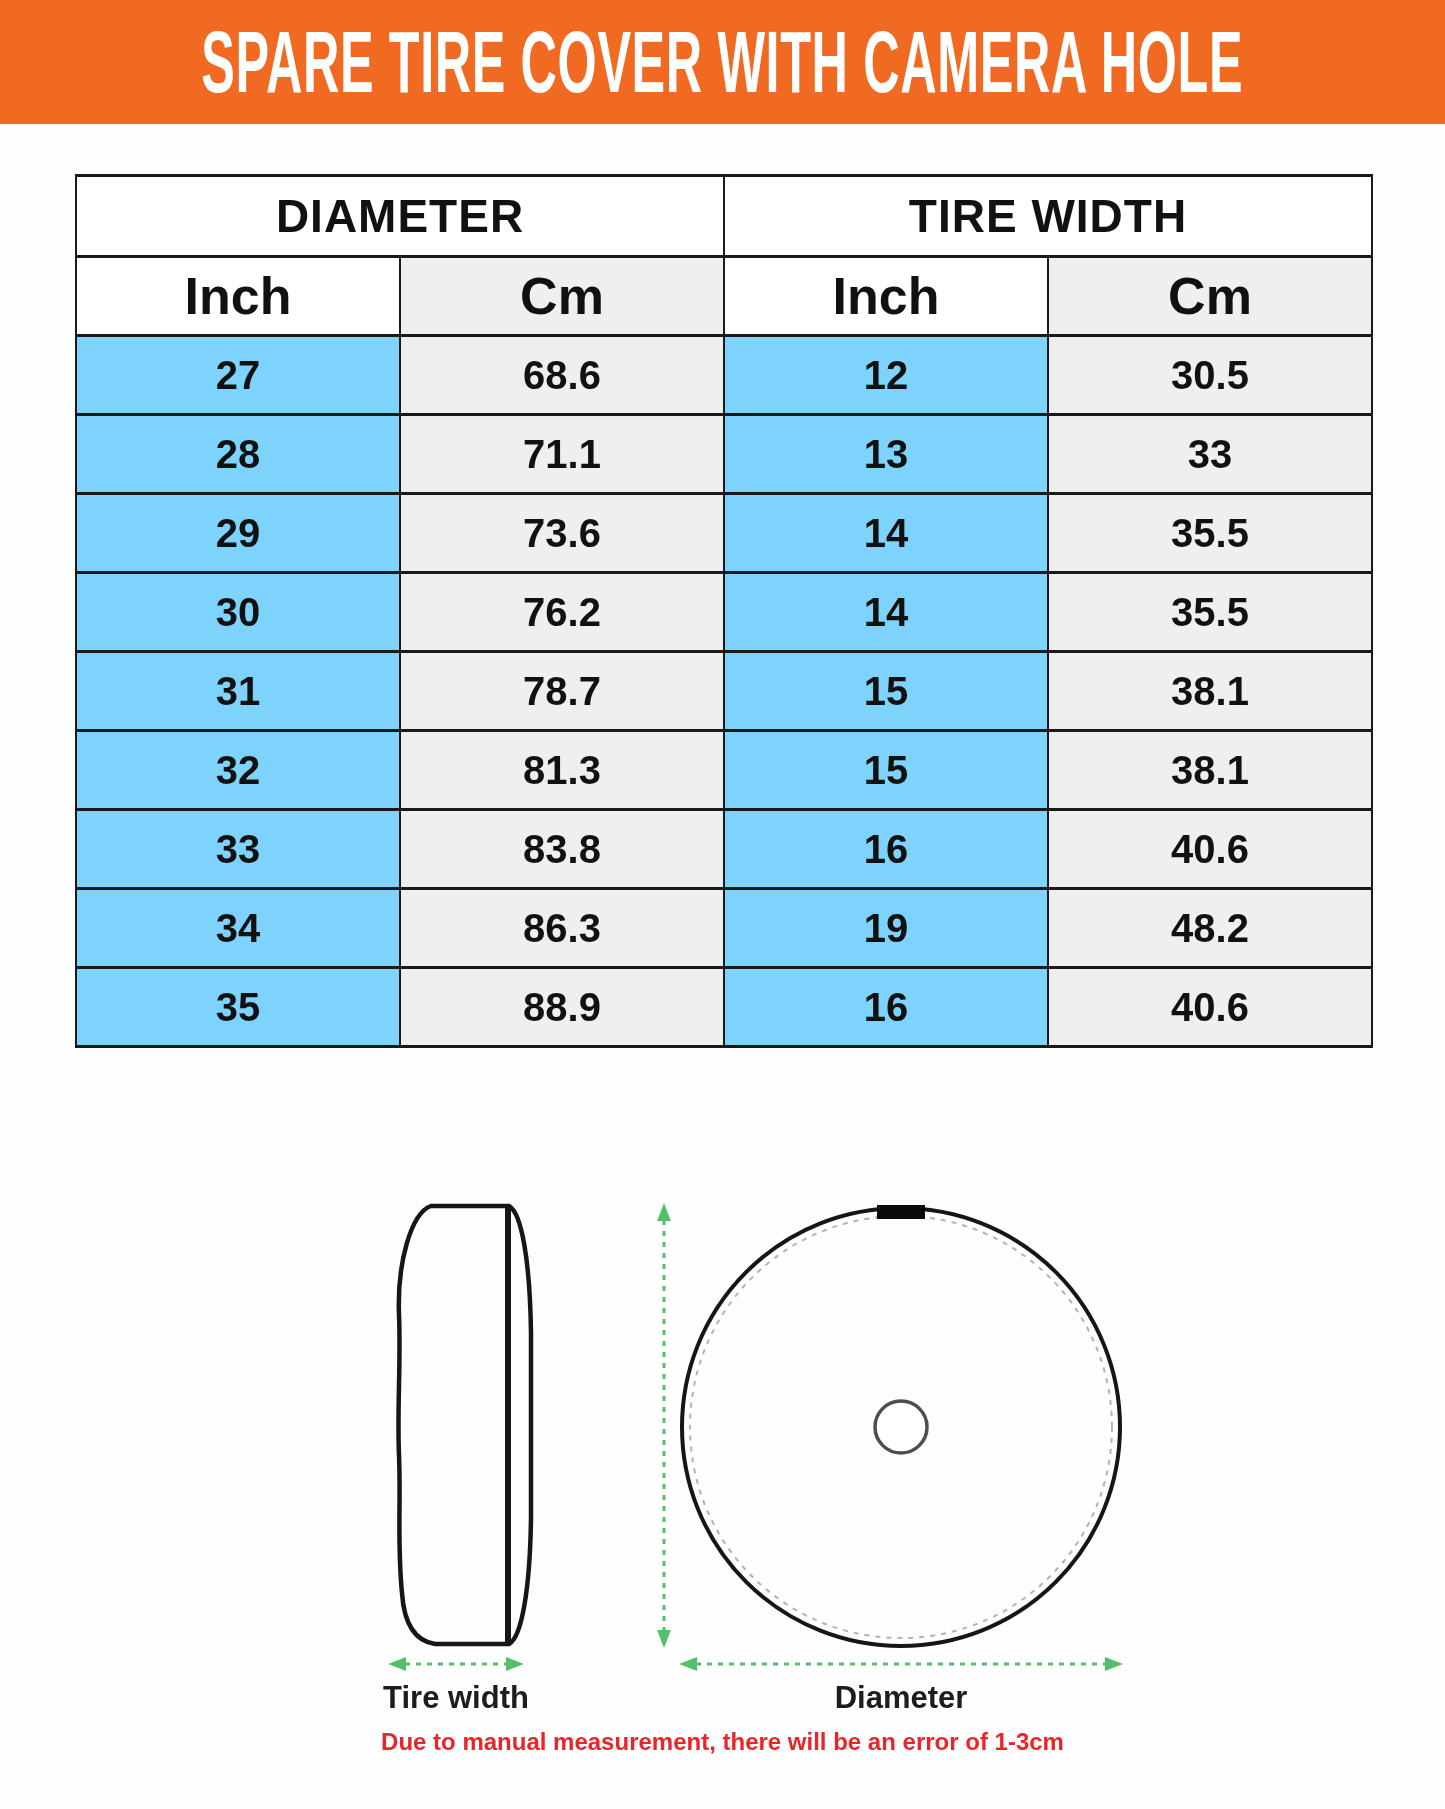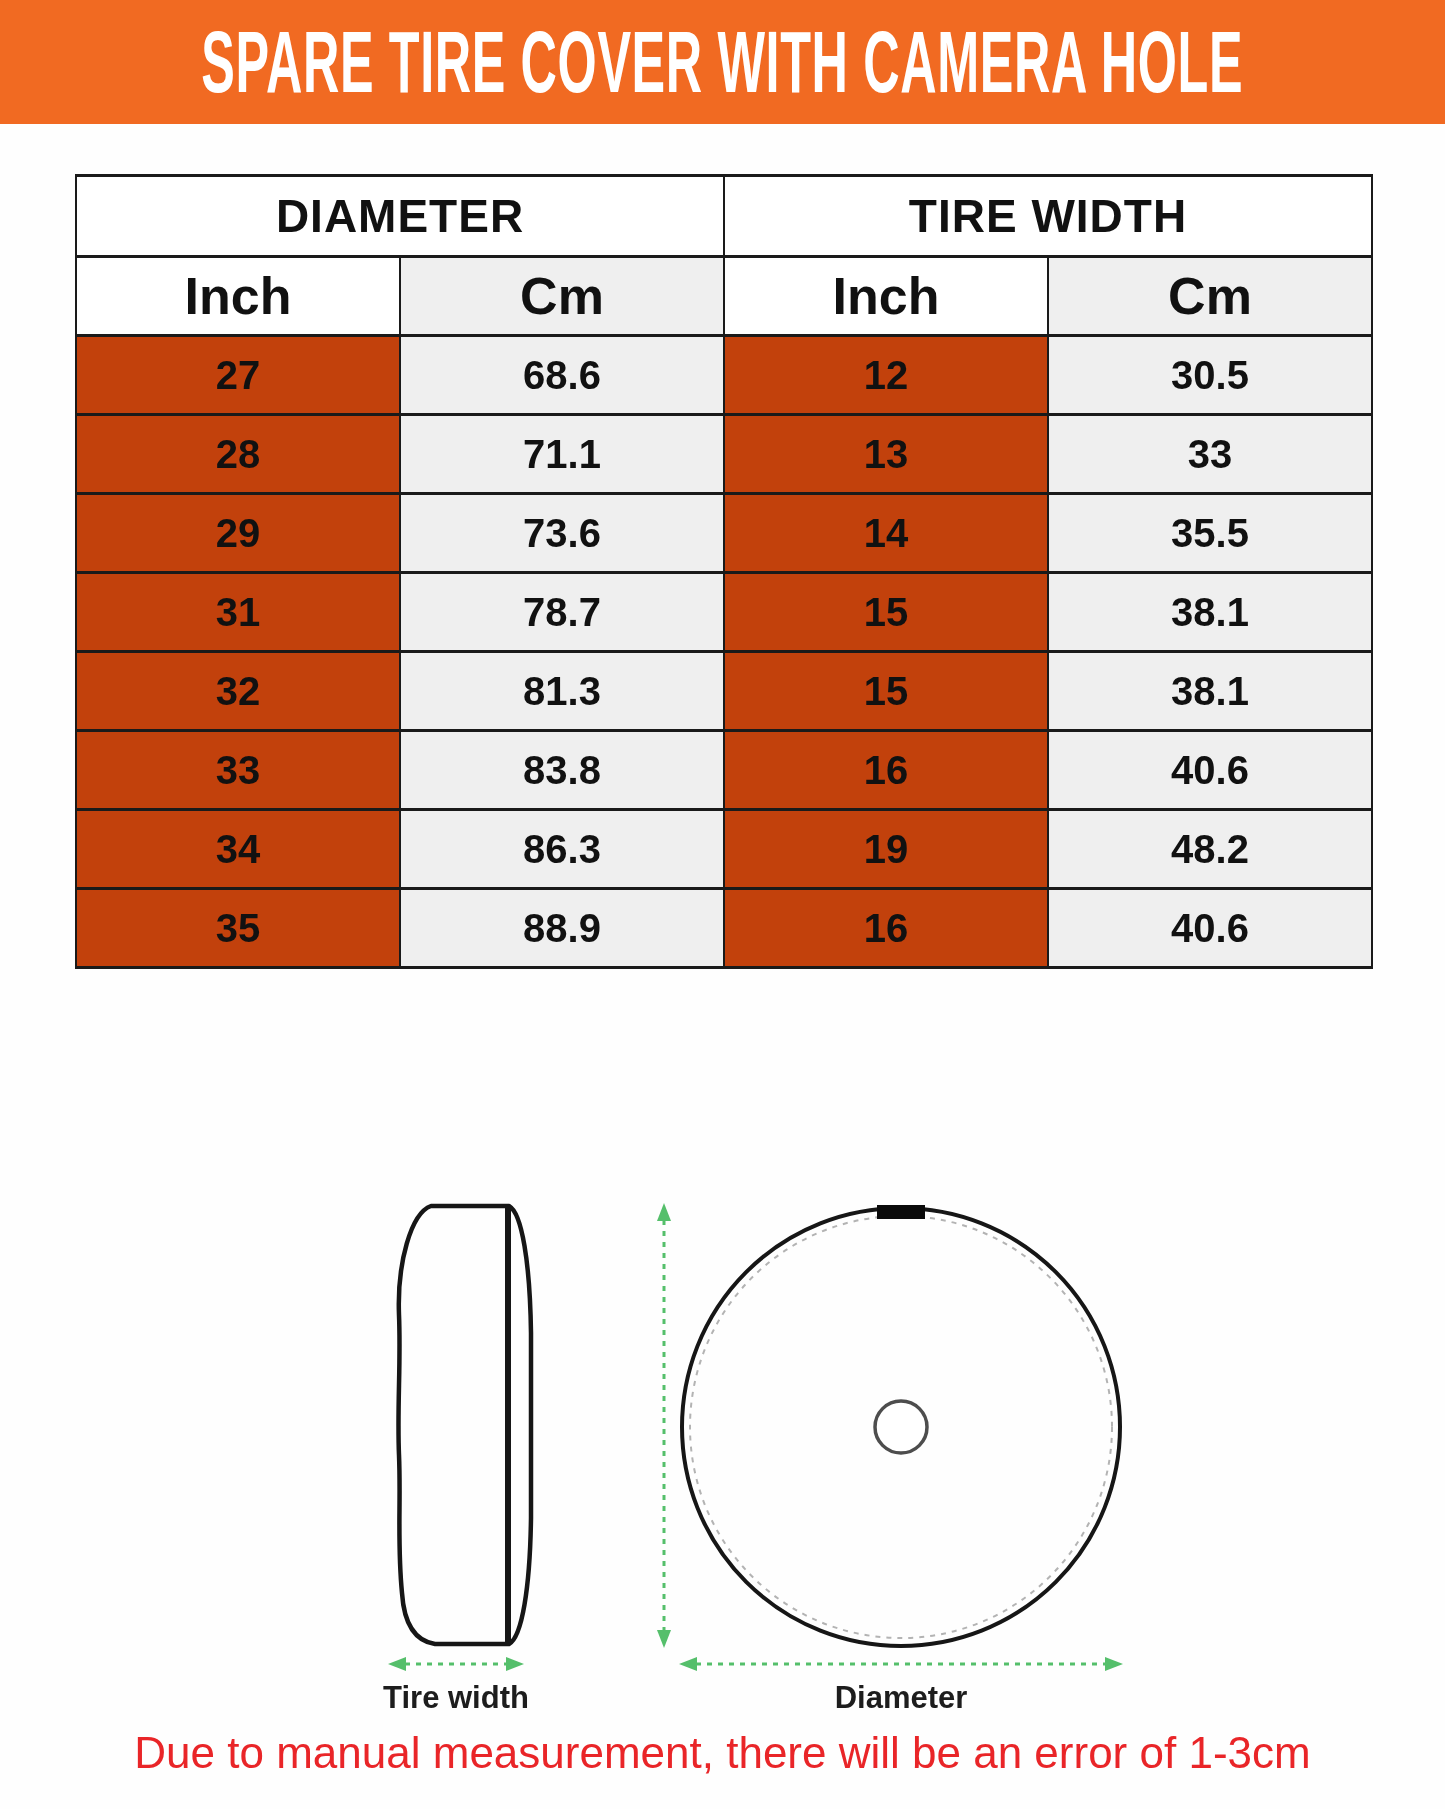--- a/index.html
+++ b/index.html
@@ -29,38 +29,38 @@
     border-top:3px solid var(--table-border,#1A1A1A);
     border-bottom:3px solid var(--table-border,#1A1A1A);
     border-left:2px solid var(--table-border,#1A1A1A);
     border-right:2px solid var(--table-border,#1A1A1A);
     text-align:center;vertical-align:middle;
     color:#111;padding:0;
   }
   table.size-table{border:1px solid var(--table-border,#1A1A1A);}
   tr.group-row th{height:78px;font-size:46px;font-weight:bold;letter-spacing:1px;background:#ffffff;}
   tr.cols-row th{height:76px;font-size:52px;font-weight:bold;background:#ffffff;}
-  tbody td{height:76px;font-size:40px;font-weight:bold;background:#c2410c;}
+  tbody td{height:76px;font-size:40px;font-weight:bold;background:#7dd3fc;}
   .shaded{background:var(--shaded-cell,#EFEFEF) !important;}
 
   
   .diagram{position:absolute;left:0;top:0;width:1445px;height:1809px;pointer-events:none;}
   .dg{position:absolute;}
   .stroke-dark{stroke:#161616;fill:none;}
   .green-dash{stroke:var(--arrow-green,#55BF6B);stroke-width:3;stroke-dasharray:5 6;fill:none;}
   .green-head{fill:var(--arrow-green,#55BF6B);stroke:none;}
   .dim-label{
     position:absolute;font-size:31px;font-weight:bold;color:#1d1d1d;
     text-align:center;white-space:nowrap;
   }
 
   
   .note{
     position:absolute;left:0;top:1728px;width:1445px;margin:0;
-    text-align:center;font-size:44px;font-weight:normal;
+    text-align:center;font-size:24px;font-weight:bold;
     color:var(--note-red,#E92528);letter-spacing:0px;
   }
 </style>
 </head>
 <body>
 
 <div class="page">
 
   <header class="banner">
     <h1 class="banner-title">SPARE TIRE COVER WITH CAMERA HOLE</h1>
@@ -89,20 +89,26 @@
           </tr>
           <tr>
             <td>28</td>
             <td class="shaded">71.1</td>
             <td>13</td>
             <td class="shaded">33</td>
           </tr>
           <tr>
             <td>29</td>
             <td class="shaded">73.6</td>
+            <td>14</td>
+            <td class="shaded">35.5</td>
+          </tr>
+          <tr>
+            <td>30</td>
+            <td class="shaded">76.2</td>
             <td>14</td>
             <td class="shaded">35.5</td>
           </tr>
           <tr>
             <td>31</td>
             <td class="shaded">78.7</td>
             <td>15</td>
             <td class="shaded">38.1</td>
           </tr>
           <tr>

